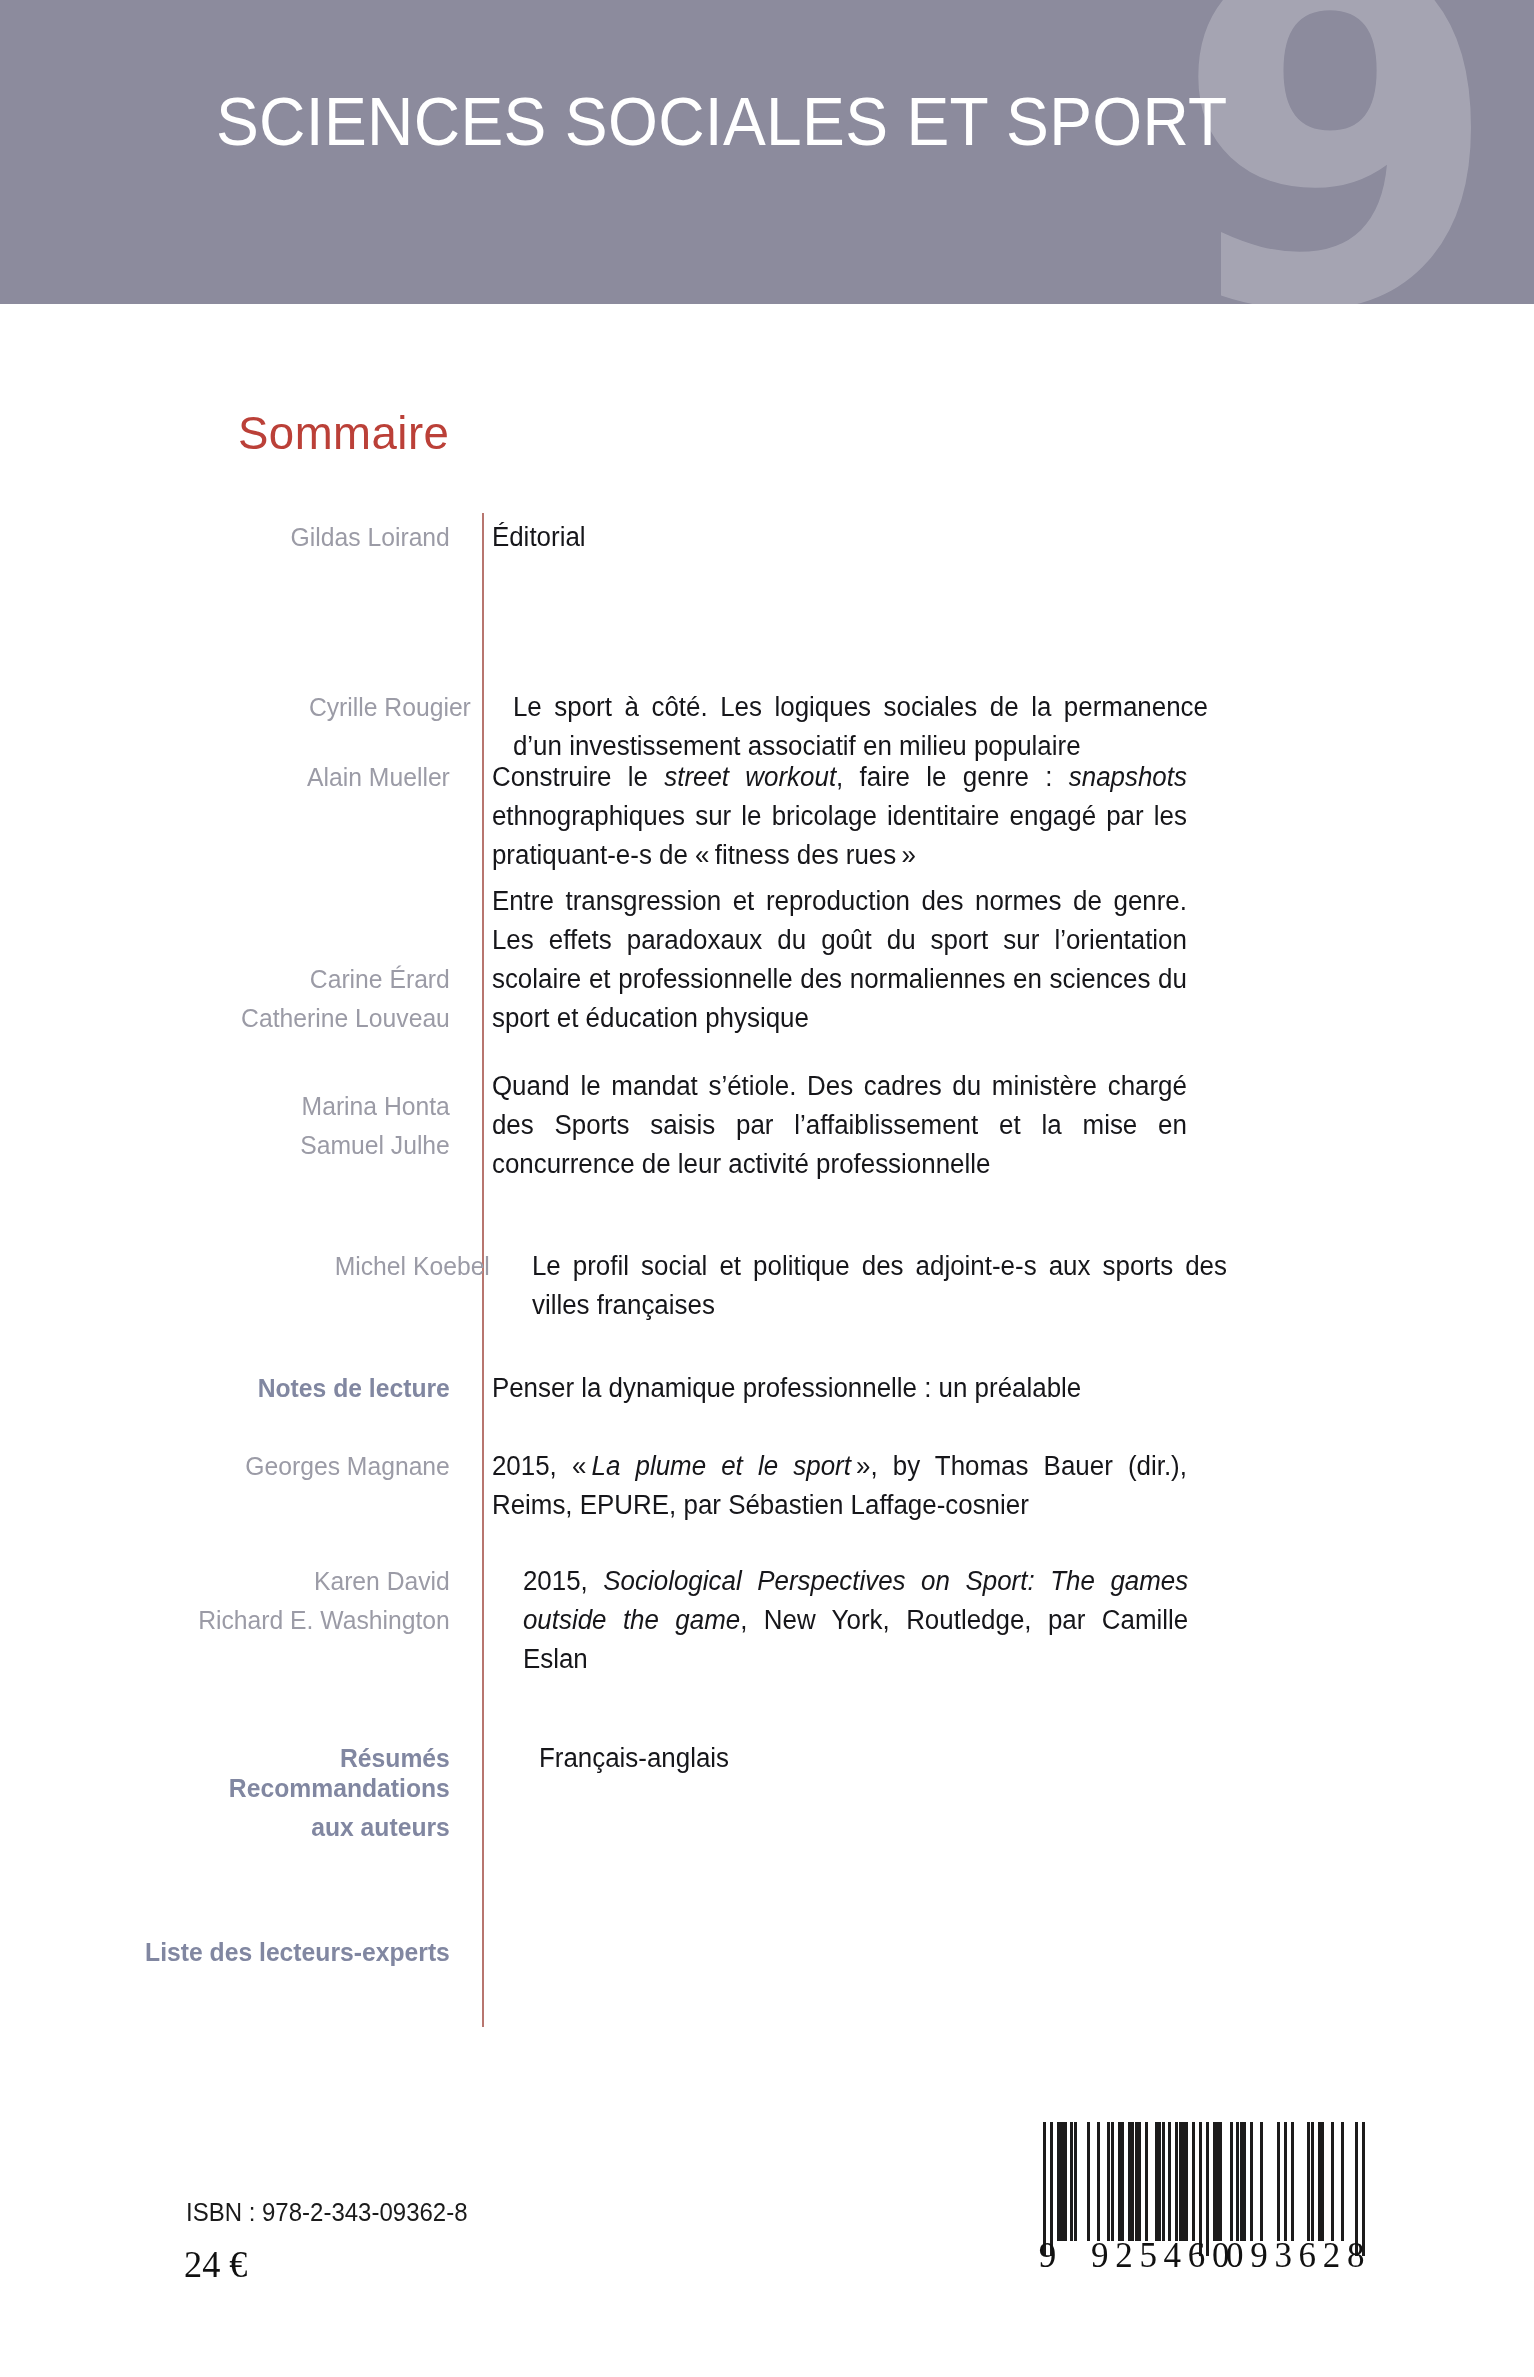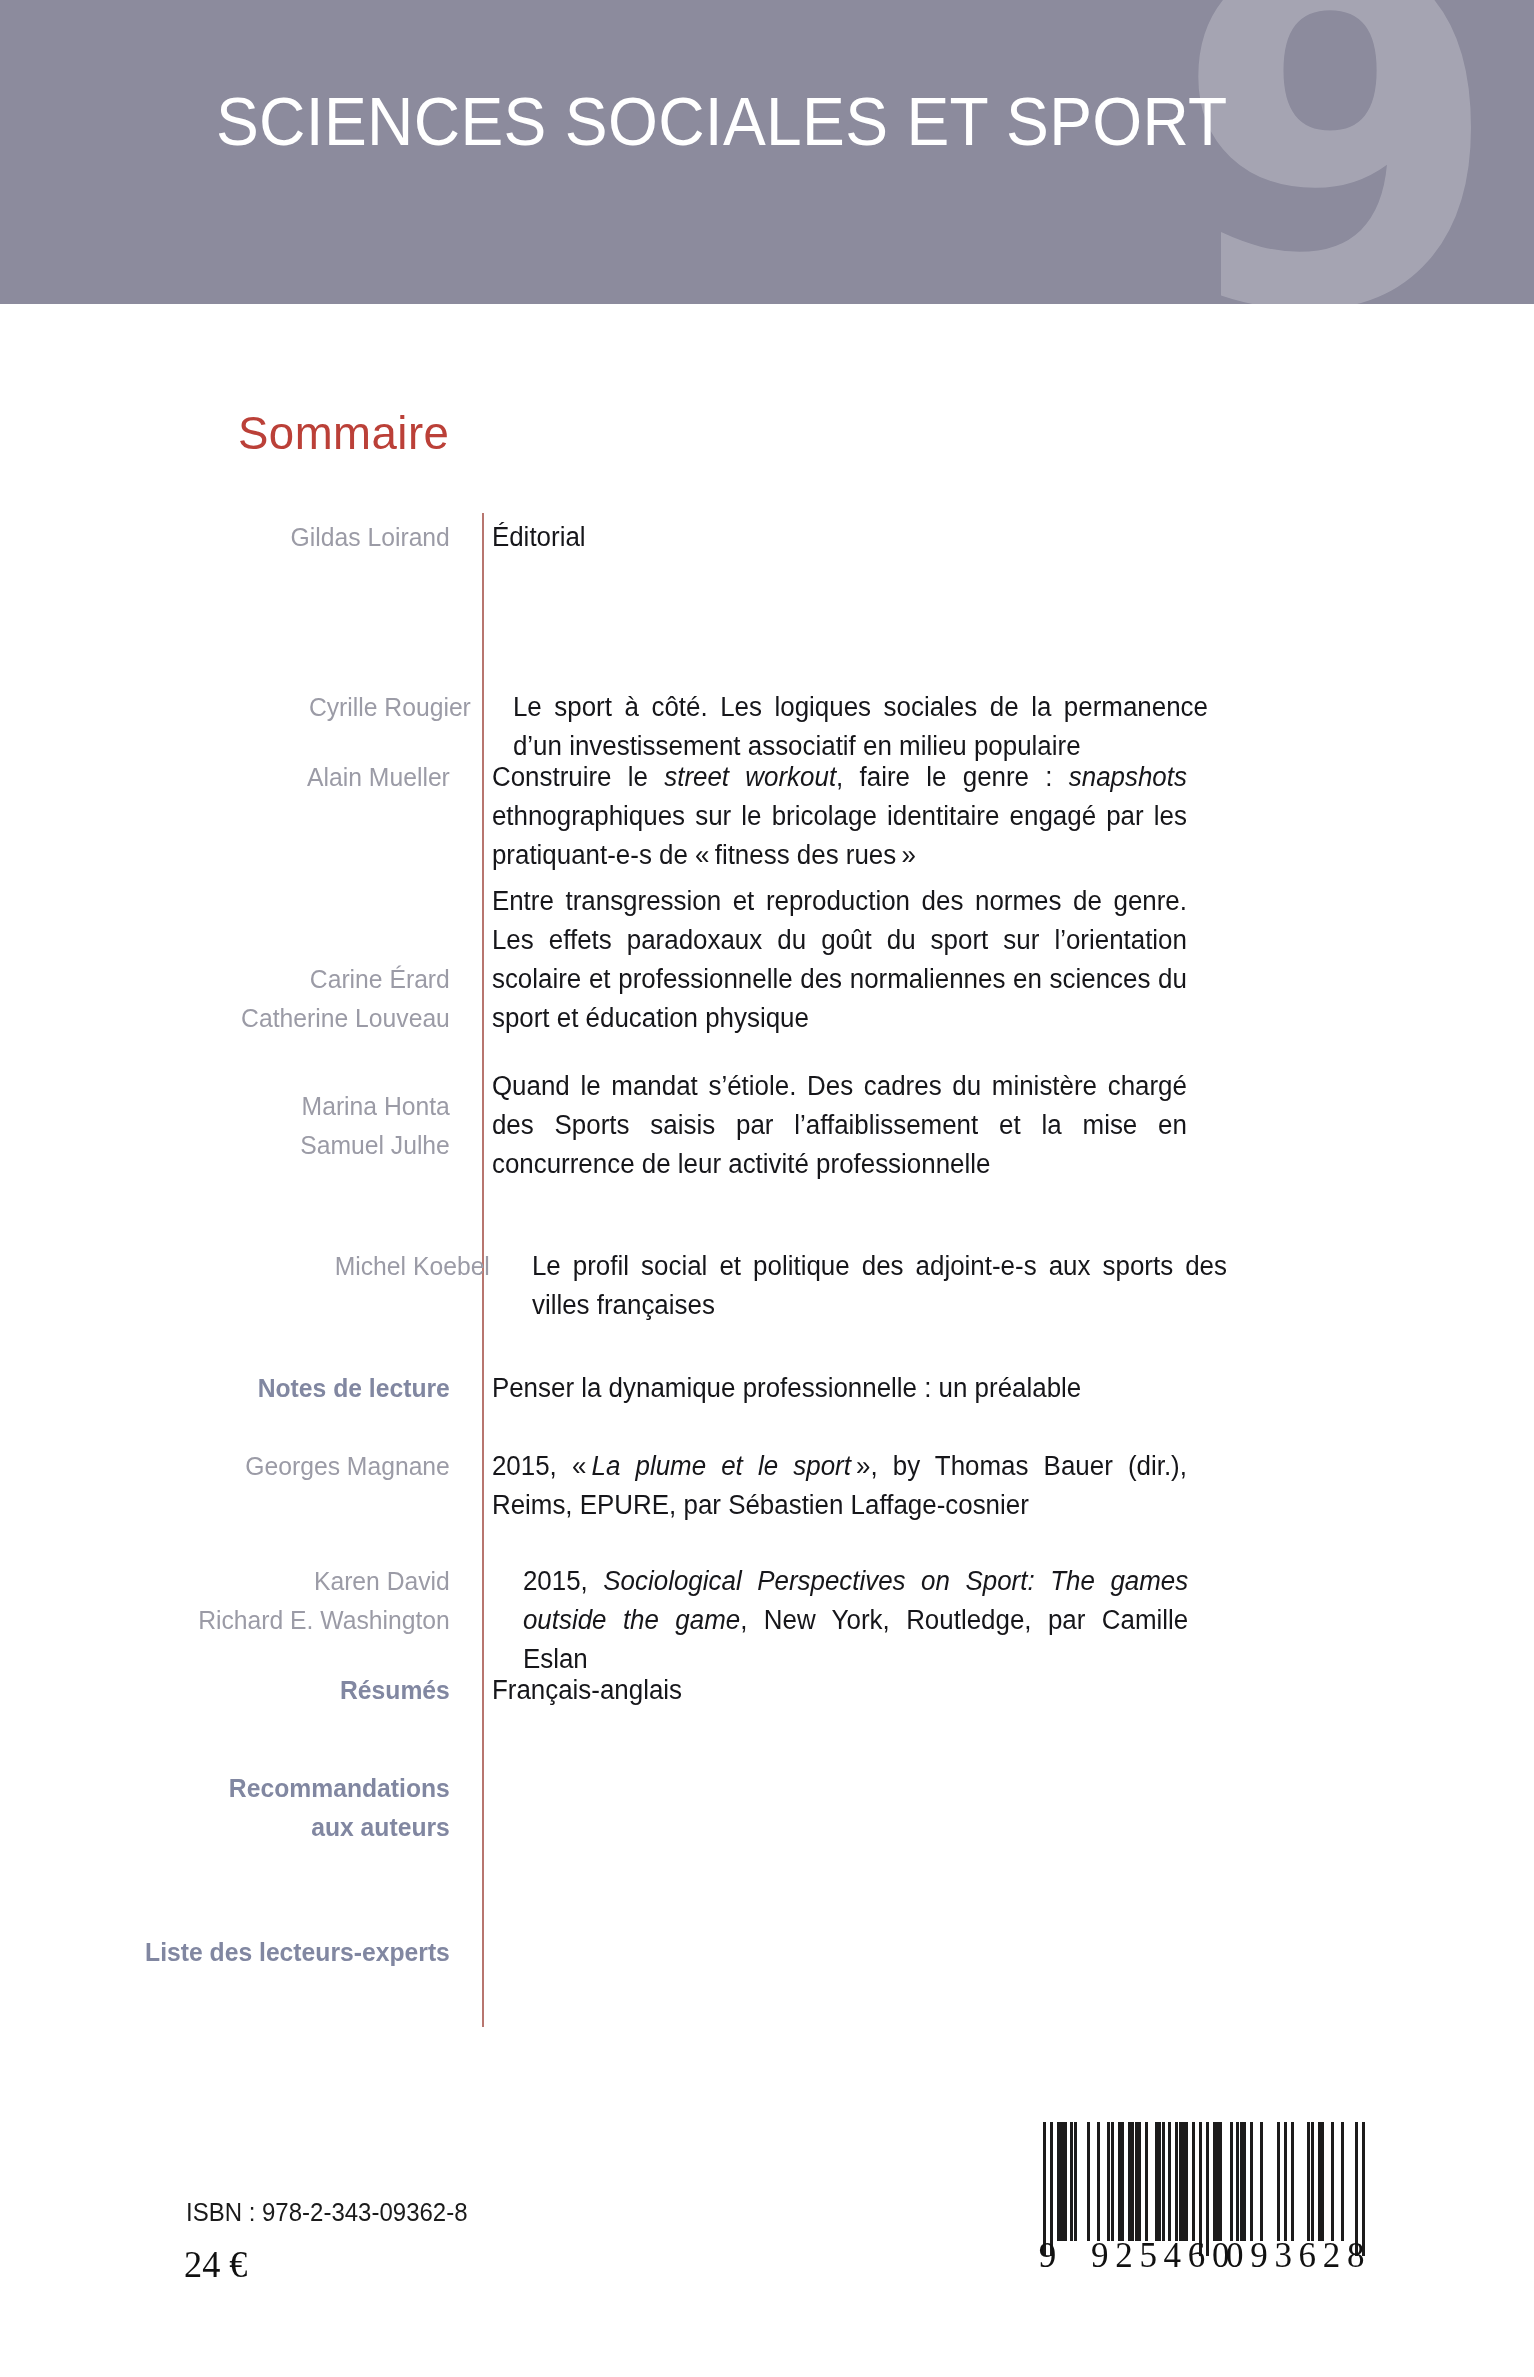--- a/index.html
+++ b/index.html
@@ -257,21 +257,21 @@
         </div>
         <div class="toc-title">2015, « <i>La plume et le sport</i> », by Thomas Bauer (dir.), Reims, EPURE, par Sébastien Laffage-cosnier</div>
       </div>
       <div class="toc-row" style="top: 1049px; gap: 31px;">
         <div class="toc-authors">
           <div>Karen David</div>
           <div>Richard E. Washington</div>
         </div>
         <div class="toc-title">2015, <i>Sociological Perspectives on Sport: The games outside the game</i>, New York, Routledge, par Camille Eslan</div>
       </div>
-      <div class="toc-row" style="top: 1158px;">
+      <div class="toc-row" style="top: 1226px; gap: 47px;">
         <div class="toc-authors bold">
           <div>Résumés</div>
         </div>
         <div class="toc-title nojust">Français-anglais</div>
       </div>
       <div class="toc-row" style="top: 1256px;">
         <div class="toc-authors bold">
           <div>Recommandations</div>
           <div>aux auteurs</div>
         </div>

